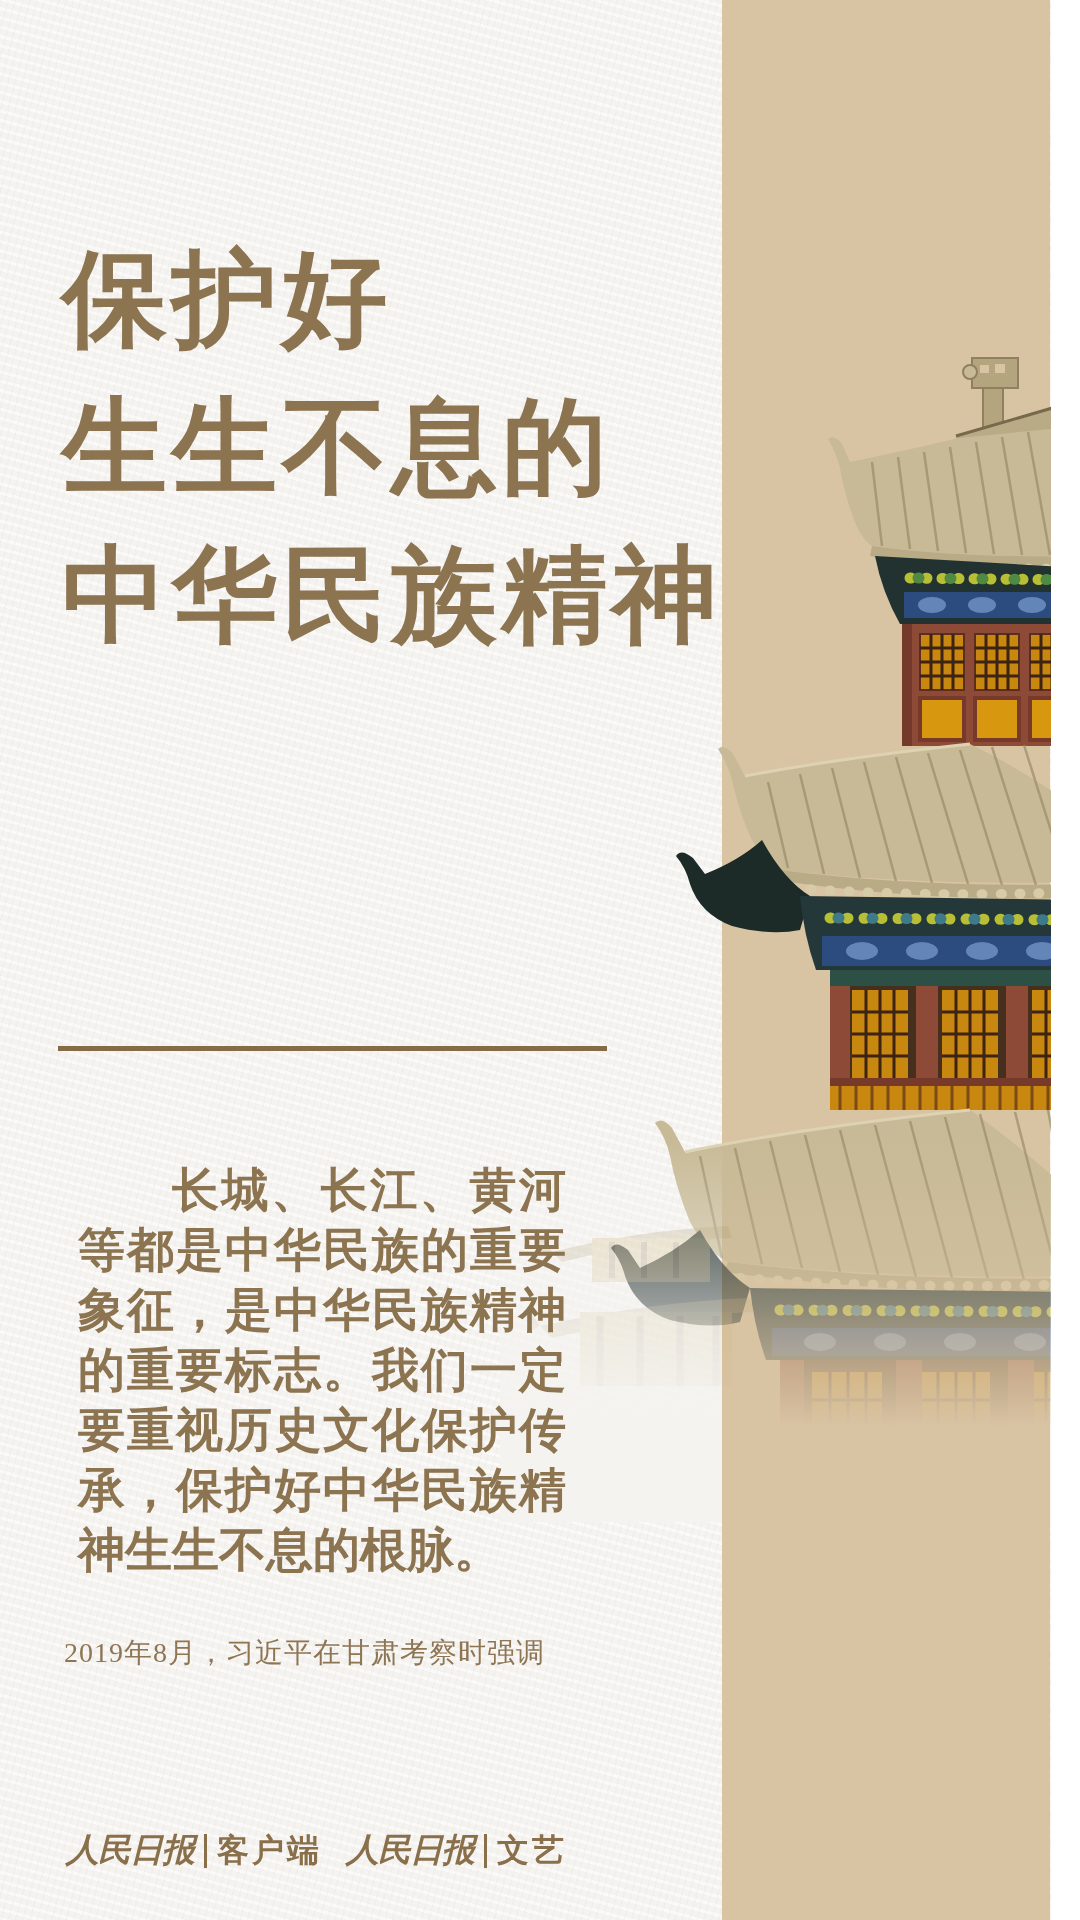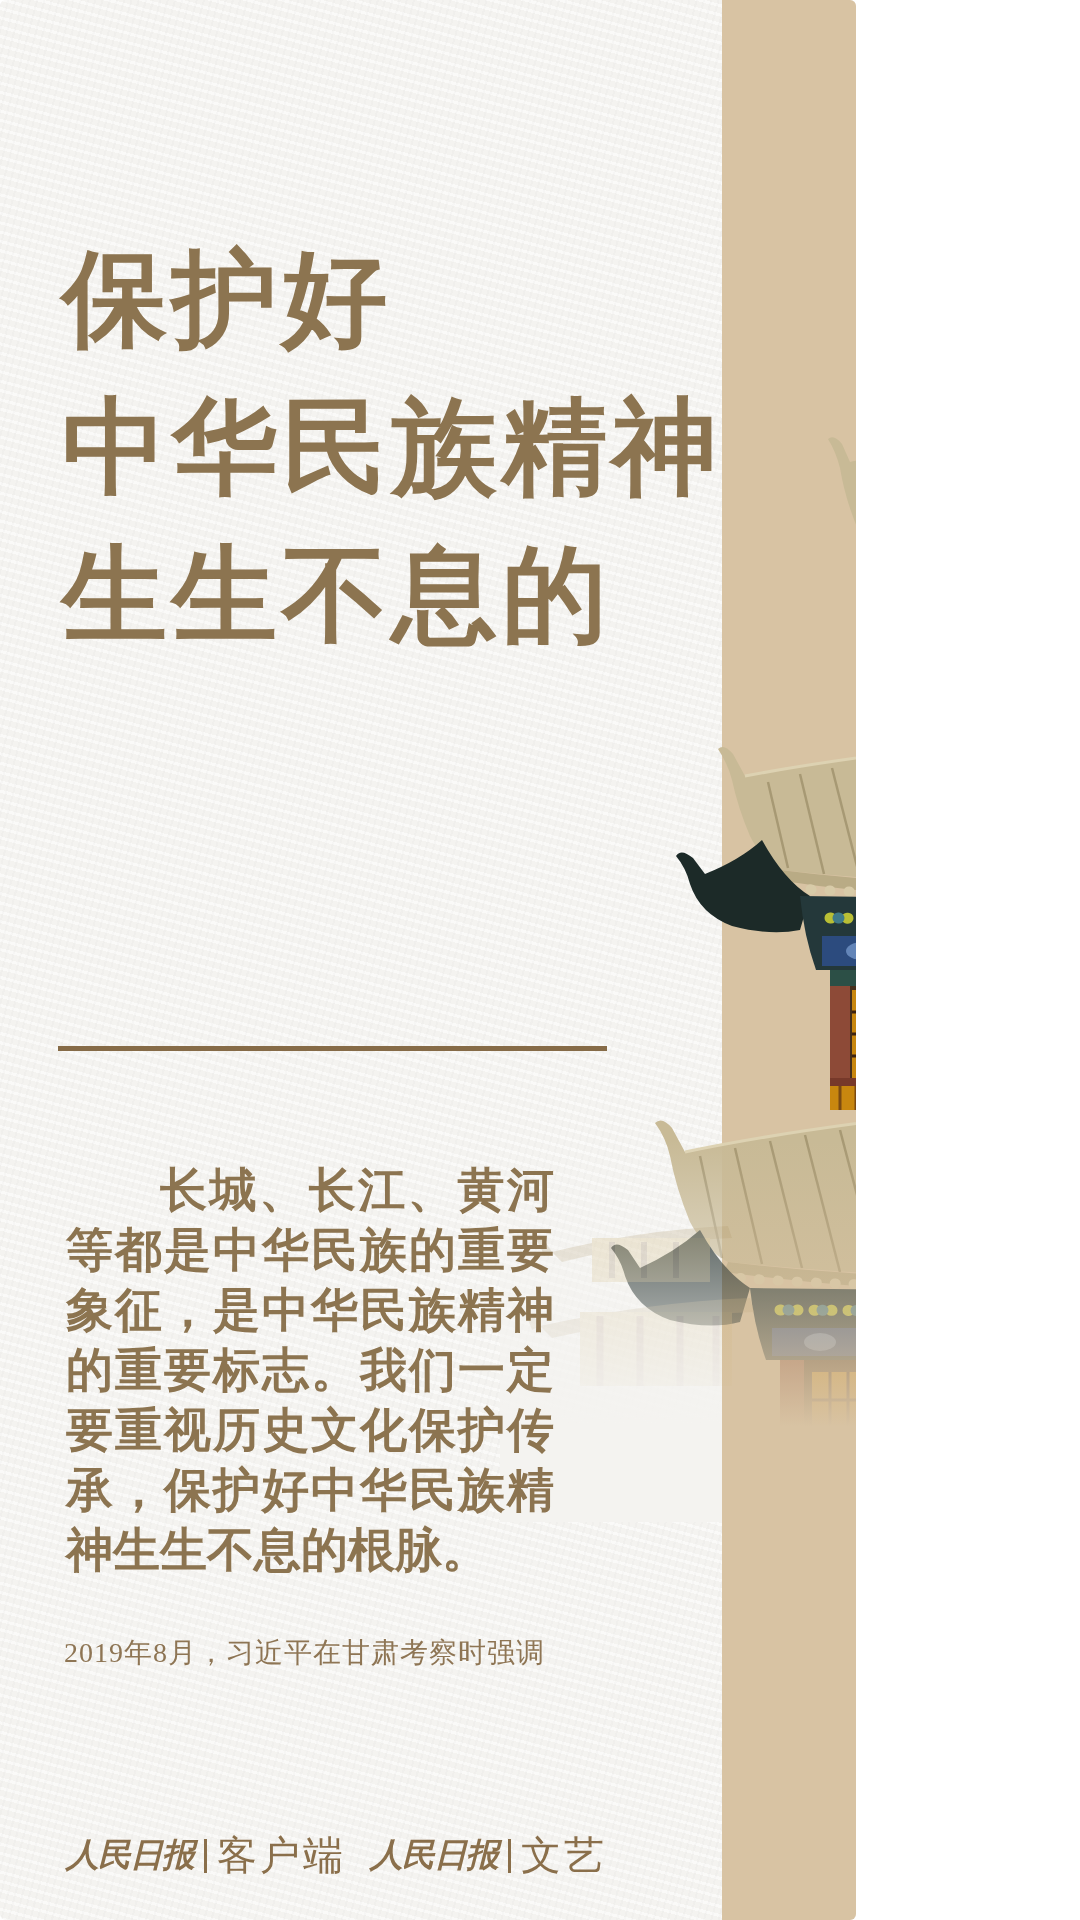--- a/index.html
+++ b/index.html
@@ -1,25 +1,24 @@
 <!DOCTYPE html>
 <html><head>
 <meta charset="utf-8">
 <style>
   html,body{margin:0;padding:0;}
   .canvas{
     position:relative;
-    width:856px;height:1920px;
+    width:1051px;height:1920px;
     overflow:hidden;
     background-color:#f4f3f0;
     background-image:
       repeating-linear-gradient(105deg, rgba(125,125,130,0.03) 0 2px, rgba(0,0,0,0) 2px 7px),
       repeating-linear-gradient(15deg, rgba(255,255,255,0.55) 0 3px, rgba(0,0,0,0) 3px 9px);
     font-family:"Liberation Sans","DejaVu Sans",sans-serif;
-    border-radius:6px;
   }
   .band{
     position:absolute;left:722px;top:0;width:328px;height:100%;
     background:#d8c3a3;
   }
   .tower-wrap{position:absolute;left:500px;top:340px;width:580px;height:1180px;}
   .fade{position:absolute;top:1140px;height:382px;pointer-events:none;}
   .fade-left{left:500px;width:222px;
     background:linear-gradient(to bottom, rgba(244,243,240,0) 0%, #f4f3f0 75%);}
   .fade-band{left:722px;width:328px;
@@ -29,21 +28,21 @@
   .title{
     position:absolute;left:62px;top:226px;
     color:#8c7450;
     font-family:"Liberation Serif","DejaVu Serif",serif;
     font-weight:bold;
     font-size:105px;line-height:148px;letter-spacing:5px;
     white-space:nowrap;
   }
   .divider{position:absolute;left:58px;top:1046px;width:549px;height:5px;background:#866b47;}
   .quote{
-    position:absolute;left:66px;top:1160px;width:488px;
+    position:absolute;left:78px;top:1160px;width:488px;
     color:#8c7450;font-weight:bold;
     font-size:47px;line-height:60px;
     text-align:justify;
     margin:0;
   }
   .quote p{margin:0;text-indent:2em;}
   .attribution{
     position:absolute;left:64px;top:1634px;
     color:#8e7554;
     font-family:"Liberation Serif","DejaVu Serif",serif;
@@ -54,21 +53,21 @@
     display:flex;align-items:flex-end;gap:24px;
     color:#8a6f4b;
   }
   .lockup{display:flex;align-items:center;gap:10px;}
   .masthead{
     font-family:"Liberation Serif","DejaVu Serif",serif;
     font-style:italic;font-weight:bold;
     font-size:33px;letter-spacing:-1px;
   }
   .bar{width:3px;height:34px;background:#8a6f4b;}
-  .suffix{font-weight:normal;font-size:40px;letter-spacing:3px;}
+  .suffix{font-weight:bold;font-size:32px;letter-spacing:3px;}
 </style>
 </head>
 <body>
 
 <div class="canvas">
 
   <div class="band"></div>
 
   <div class="tower-wrap">
     <svg width="580" height="1180" viewBox="0 0 580 1180">
@@ -223,22 +222,22 @@
       </g>
     </svg>
   </div>
 
   <div class="fade fade-left"></div>
   <div class="fade fade-band"></div>
   <div class="fade fade-right"></div>
 
   <div class="title">
     <div>保护好</div>
+    <div>生生不息的</div>
     <div>中华民族精神</div>
-    <div>生生不息的</div>
   </div>
 
   <div class="divider"></div>
 
   <div class="quote">
     <p>长城、长江、黄河等都是中华民族的重要象征，是中华民族精神的重要标志。我们一定要重视历史文化保护传承，保护好中华民族精神生生不息的根脉。</p>
   </div>
 
   <div class="attribution">2019年8月，习近平在甘肃考察时强调</div>
 

